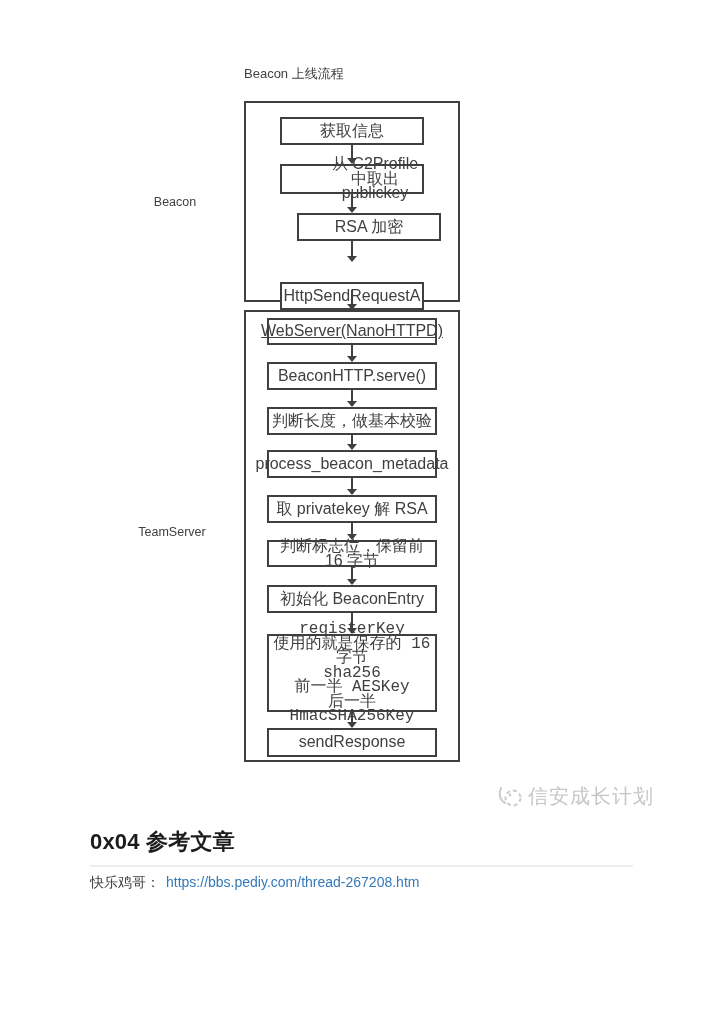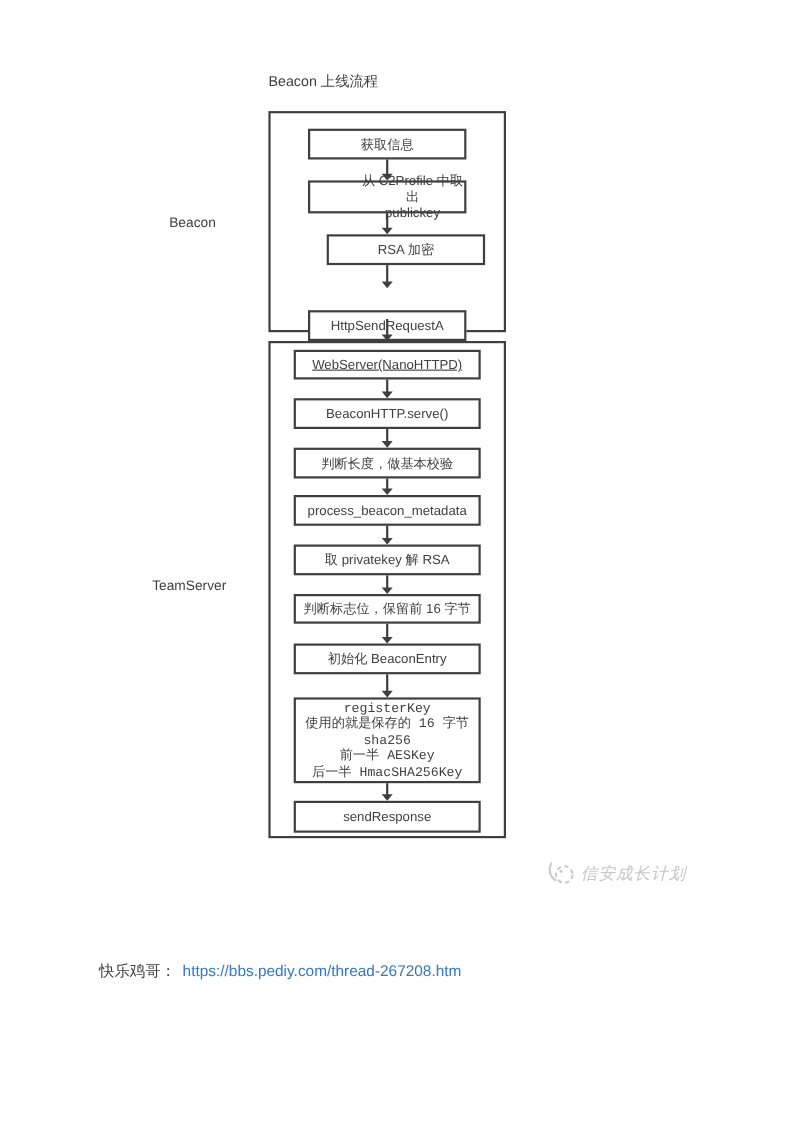--- a/index.html
+++ b/index.html
@@ -23,39 +23,39 @@
   }
   .label-beacon{left:125px;top:195px;}
   .label-teamserver{left:122px;top:525px;}
 
   .group{
     position:absolute;border:2px solid var(--line);background:#ffffff;
   }
   .flow-node{
     position:absolute;border:2px solid var(--line);background:#ffffff;
     display:flex;flex-direction:column;align-items:center;justify-content:center;
-    font-size:12px;line-height:14.6px;color:var(--line);text-align:center;
+    font-size:16px;line-height:14.6px;color:var(--line);text-align:center;
     z-index:2;
   }
   .flow-arrow{position:absolute;width:10px;z-index:3;}
   .flow-arrow .shaft{
     position:absolute;left:50%;top:0;bottom:5px;width:2px;margin-left:-1px;
     background:var(--line);
   }
   .flow-arrow .head{
     position:absolute;left:50%;bottom:0;margin-left:-5px;width:0;height:0;
     border-left:5px solid transparent;border-right:5px solid transparent;
     border-top:6px solid var(--line);
   }
 
   .watermark{
     position:absolute;left:497px;top:783px;
     display:flex;align-items:center;gap:5px;color:var(--watermark);
   }
-  .watermark-text{font-size:15px;letter-spacing:1px;color:var(--watermark);font-style:italic;}
+  .watermark-text{font-size:20px;letter-spacing:1px;color:var(--watermark);}
   .watermark-icon{display:block;}
 
   .section-heading{
     position:absolute;left:90px;top:827px;width:543px;
     font-size:22px;font-weight:700;color:#1c1c1c;
     padding-bottom:8px;border-bottom:2px solid var(--rule);
     letter-spacing:0.2px;
   }
   .reference-line{
     position:absolute;left:90px;top:872px;
@@ -175,16 +175,17 @@
 
   <div class="watermark">
     <svg class="watermark-icon" width="26" height="22" viewBox="0 0 26 22" fill="none">
       <path d="M4 2 C 1.5 7, 2.5 14, 8 17" stroke="#cccccc" stroke-width="2" stroke-linecap="round" fill="none"></path>
       <circle cx="16" cy="12" r="7.5" stroke="#cccccc" stroke-width="2" stroke-dasharray="4 3" fill="none"></circle>
       <circle cx="13" cy="9" r="1.4" fill="#cccccc"></circle>
     </svg>
     <span class="watermark-text">信安成长计划</span>
   </div>
 
+  <h2 class="section-heading">0x04 参考文章</h2>
 
   <p class="reference-line"><span>快乐鸡哥：</span><a>https://bbs.pediy.com/thread-267208.htm</a></p>
 
 </div>
 
 </body></html>

